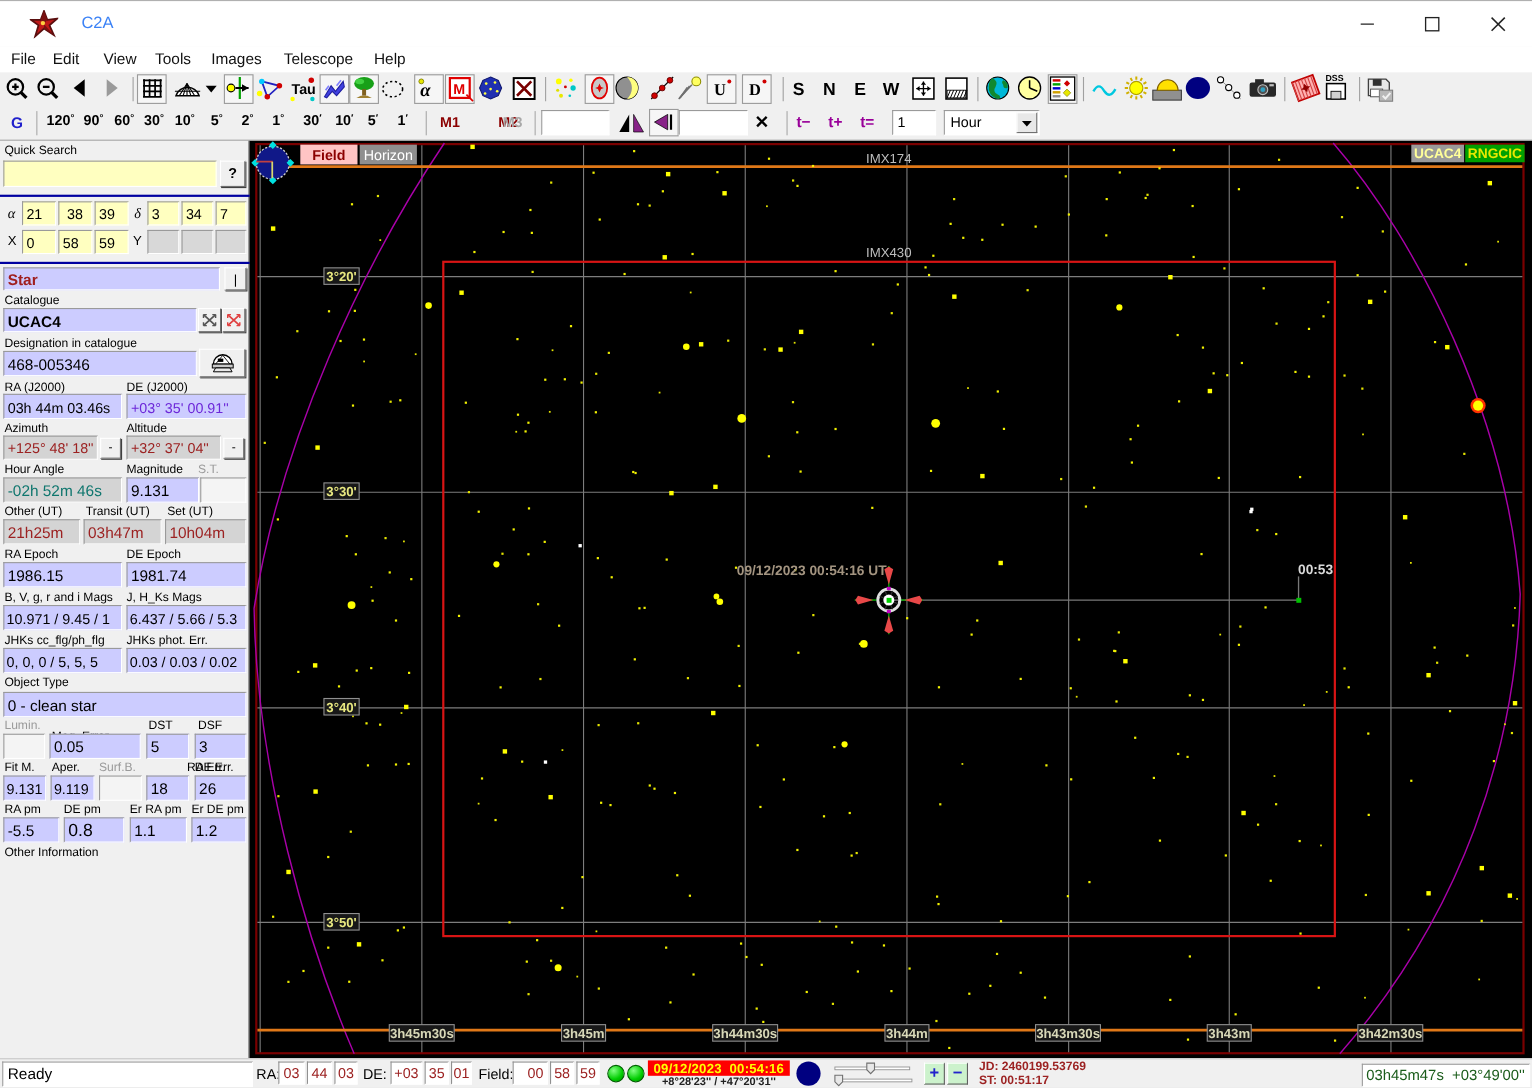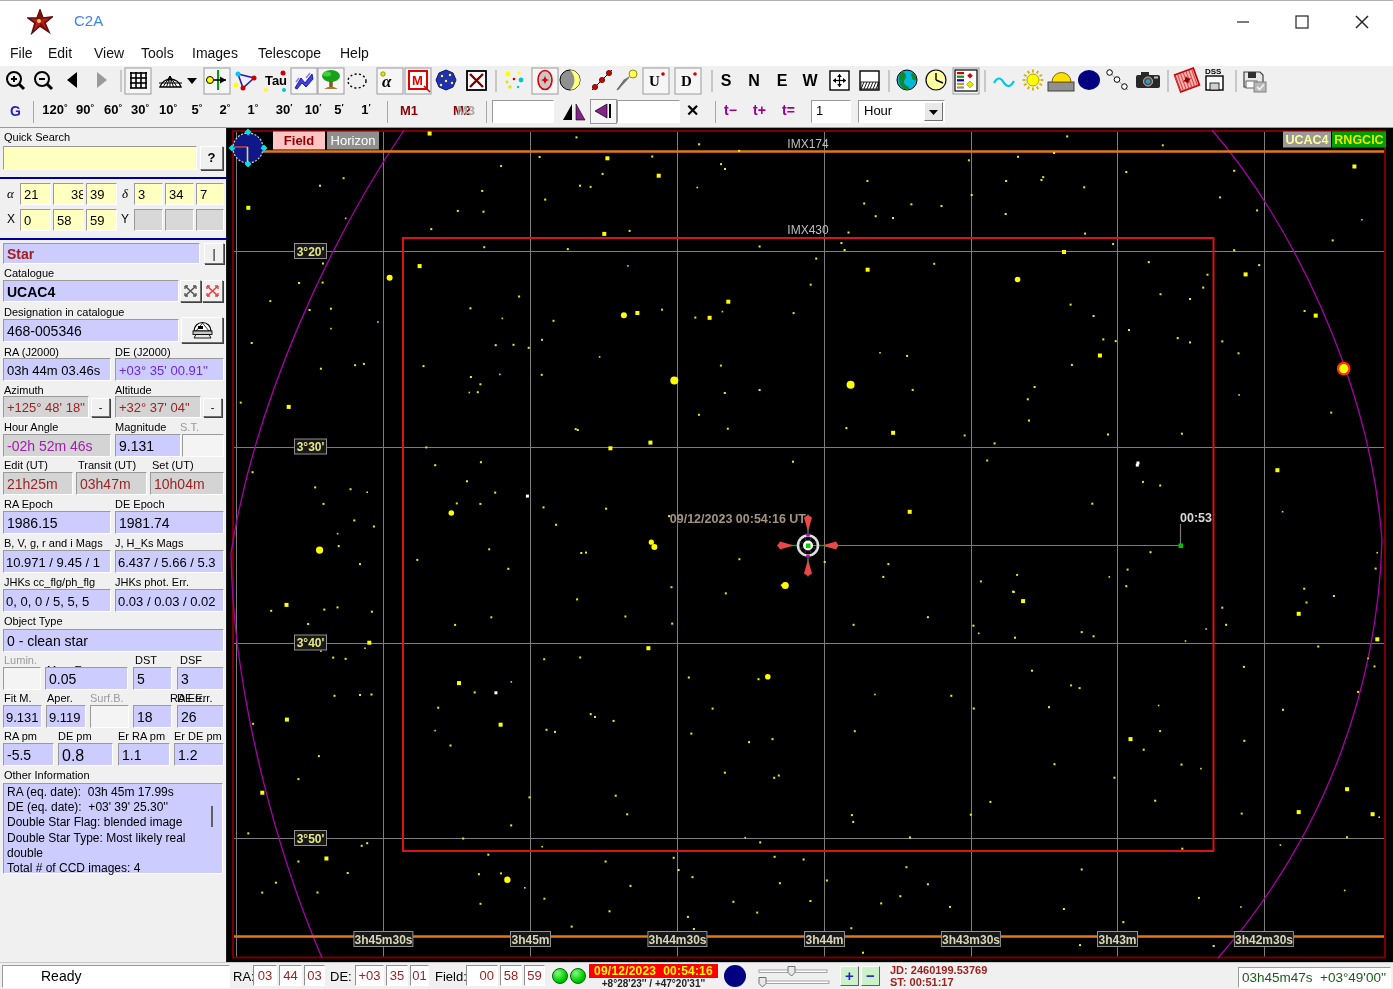--- a/index.html
+++ b/index.html
@@ -275,21 +275,21 @@
     </div>
     <div class="btn" style="left:200px;top:18px;width:23px;height:24px;">
       <div style="text-align:center;font-size:13px;font-weight:bold;padding-top:3px;">?</div>
     </div>
     <div class="abs" style="left:0;top:49px;width:227px;height:2px;background:#0000a0;"></div>
     <div class="abs" style="left:7px;top:58px;font-size:13px;font-style:italic;font-family:'Liberation Serif',serif;">α</div>
     <div class="sunken2" style="left:20px;top:55px;width:31px;height:22px;background:#ffffc0;">
       <div style="font-size:13px;color:#000;padding:3px 2px 0 3px;white-space:nowrap;overflow:hidden;">21</div>
     </div>
     <div class="sunken2" style="left:53px;top:55px;width:31px;height:22px;background:#ffffc0;">
-      <div style="font-size:13px;color:#000;padding:3px 2px 0 17px;white-space:nowrap;overflow:hidden;">38</div>
+      <div style="font-size:13px;color:#000;padding:3px 2px 0 7px;white-space:nowrap;overflow:hidden;">38</div>
     </div>
     <div class="sunken2" style="left:86px;top:55px;width:31px;height:22px;background:#ffffc0;">
       <div style="font-size:13px;color:#000;padding:3px 2px 0 3px;white-space:nowrap;overflow:hidden;">39</div>
     </div>
     <div class="abs" style="left:122px;top:58px;font-size:13px;font-style:italic;font-family:'Liberation Serif',serif;">δ</div>
     <div class="sunken2" style="left:134px;top:55px;width:29px;height:22px;background:#ffffc0;">
       <div style="font-size:13px;color:#000;padding:3px 2px 0 3px;white-space:nowrap;overflow:hidden;">3</div>
     </div>
     <div class="sunken2" style="left:165px;top:55px;width:29px;height:22px;background:#ffffc0;">
       <div style="font-size:13px;color:#000;padding:3px 2px 0 3px;white-space:nowrap;overflow:hidden;">34</div>
@@ -366,29 +366,29 @@
     <div class="sunken2" style="left:115px;top:268px;width:86px;height:22px;background:#d4d4d4;">
       <div style="font-size:13px;color:#9c2222;padding:3px 2px 0 3px;white-space:nowrap;overflow:hidden;">+32° 37' 04''</div>
     </div>
     <div class="btn" style="left:203px;top:270px;width:19px;height:19px;">
       <div style="text-align:center;font-size:11px;padding-top:2px;">-</div>
     </div>
     <div class="lbl" style="left:4px;top:293px;font-size:11px;">Hour Angle</div>
     <div class="lbl" style="left:115px;top:293px;font-size:11px;">Magnitude</div>
     <div class="lblg" style="left:180px;top:293px;font-size:11px;">S.T.</div>
     <div class="sunken2" style="left:3px;top:306px;width:108px;height:23px;background:#d4d4d4;">
-      <div style="font-size:14px;color:#a21caf;padding:3px 2px 0 3px;white-space:nowrap;overflow:hidden;">-02h 52m 46s</div>
+      <div style="font-size:14px;color:#0f766e;padding:3px 2px 0 3px;white-space:nowrap;overflow:hidden;">-02h 52m 46s</div>
     </div>
     <div class="sunken2" style="left:115px;top:306px;width:66px;height:23px;background:#ccccff;">
       <div style="font-size:14px;color:#000;padding:3px 2px 0 3px;white-space:nowrap;overflow:hidden;">9.131</div>
     </div>
     <div class="sunken2" style="left:182px;top:306px;width:42px;height:23px;background:#f4f4f4;">
       <div style="font-size:13px;color:#000;padding:4px 2px 0 3px;white-space:nowrap;overflow:hidden;"></div>
     </div>
-    <div class="lbl" style="left:4px;top:331px;font-size:11px;">Edit (UT)</div>
+    <div class="lbl" style="left:4px;top:331px;font-size:11px;">Other (UT)</div>
     <div class="lbl" style="left:78px;top:331px;font-size:11px;">Transit (UT)</div>
     <div class="lbl" style="left:152px;top:331px;font-size:11px;">Set (UT)</div>
     <div class="sunken2" style="left:3px;top:344px;width:70px;height:23px;background:#d4d4d4;">
       <div style="font-size:14px;color:#9c2222;padding:3px 2px 0 3px;white-space:nowrap;overflow:hidden;">21h25m</div>
     </div>
     <div class="sunken2" style="left:76px;top:344px;width:71px;height:23px;background:#d4d4d4;">
       <div style="font-size:14px;color:#9c2222;padding:3px 2px 0 3px;white-space:nowrap;overflow:hidden;">03h47m</div>
     </div>
     <div class="sunken2" style="left:150px;top:344px;width:74px;height:23px;background:#d4d4d4;">
       <div style="font-size:14px;color:#9c2222;padding:3px 2px 0 3px;white-space:nowrap;overflow:hidden;">10h04m</div>
@@ -467,24 +467,20 @@
     <div class="sunken2" style="left:58px;top:615px;width:55px;height:23px;background:#ccccff;">
       <div style="font-size:16px;color:#000;padding:3px 2px 0 3px;white-space:nowrap;overflow:hidden;">0.8</div>
     </div>
     <div class="sunken2" style="left:118px;top:615px;width:52px;height:23px;background:#ccccff;">
       <div style="font-size:14px;color:#000;padding:3px 2px 0 3px;white-space:nowrap;overflow:hidden;">1.1</div>
     </div>
     <div class="sunken2" style="left:174px;top:615px;width:50px;height:23px;background:#ccccff;">
       <div style="font-size:14px;color:#000;padding:3px 2px 0 3px;white-space:nowrap;overflow:hidden;">1.2</div>
     </div>
     <div class="lbl" style="left:4px;top:641px;font-size:11px;">Other Information</div>
-    <div class="sunken2" style="left:3px;top:655px;width:220px;height:91px;background:#ccccff;">
-      <div style="font-size:12px;color:#000;line-height:15.2px;padding:1px 0 0 3px;">RA (eq. date):&nbsp; 03h 45m 17.99s<br>DE (eq. date):&nbsp; +03' 39' 25.30''<br>Double Star Flag: blended image<br>Double Star Type: Most likely real<br>double<br>Total # of CCD images: 4</div>
-      <div style="position:absolute;left:207px;top:22px;width:2px;height:21px;background:#606060;"></div>
-    </div>
   </div>
 <svg class="abs" style="left:227px;top:128px;" width="1166" height="834" viewBox="227 128 1166 834">
     <rect x="227" y="128" width="1166" height="834" fill="#000000"></rect>
     <rect x="233" y="131" width="1152" height="826.5" fill="none" stroke="#7a0000" stroke-width="2"></rect>
     <line x1="236.5" y1="132" x2="236.5" y2="956.5" stroke="#7d7d7d" stroke-width="1"></line>
     <line x1="383.5" y1="132" x2="383.5" y2="956.5" stroke="#7d7d7d" stroke-width="1"></line>
     <line x1="530.5" y1="132" x2="530.5" y2="956.5" stroke="#7d7d7d" stroke-width="1"></line>
     <line x1="677.5" y1="132" x2="677.5" y2="956.5" stroke="#7d7d7d" stroke-width="1"></line>
     <line x1="824.5" y1="132" x2="824.5" y2="956.5" stroke="#7d7d7d" stroke-width="1"></line>
     <line x1="971.5" y1="132" x2="971.5" y2="956.5" stroke="#7d7d7d" stroke-width="1"></line>
@@ -935,21 +931,21 @@
     <rect x="273" y="131.5" width="52" height="18" fill="#ffc4c4"></rect>
     <text x="299" y="145" font-size="13" font-weight="bold" fill="#8b0000" text-anchor="middle" font-family="Liberation Sans">Field</text>
     <rect x="327" y="131.5" width="52" height="18" fill="#8f8f8f"></rect>
     <text x="353" y="145" font-size="13" fill="#ffffff" text-anchor="middle" font-family="Liberation Sans">Horizon</text>
     <rect x="1283" y="131.5" width="48" height="16" fill="#9a9a9a"></rect>
     <text x="1307" y="144" font-size="12.5" font-weight="bold" fill="#ffff99" text-anchor="middle" font-family="Liberation Sans">UCAC4</text>
     <rect x="1332" y="131.5" width="54" height="16" fill="#00a000"></rect>
     <text x="1359" y="144" font-size="12.5" font-weight="bold" fill="#e8e800" text-anchor="middle" font-family="Liberation Sans">RNGCIC</text>
   </svg>
 <div class="abs statusbar" style="border-top:1px solid #c8c8c8;">
-    <div class="sunken2" style="left:2px;top:2px;width:228px;height:23px;background:#ffffff;padding-left:34px;">
+    <div class="sunken2" style="left:2px;top:2px;width:228px;height:23px;background:#ffffff;">
       <div style="font-size:14px;padding:2px 0 0 4px;">Ready</div>
     </div>
     <div class="stxt" style="left:233px;top:6px;">RA:</div>
     <div class="sbox" style="left:253px;width:24px;">03</div>
     <div class="sbox" style="left:279px;width:23px;">44</div>
     <div class="sbox" style="left:304px;width:21px;">03</div>
     <div class="stxt" style="left:330px;top:6px;">DE:</div>
     <div class="sbox" style="left:355px;width:29px;">+03</div>
     <div class="sbox" style="left:386px;width:22px;">35</div>
     <div class="sbox" style="left:410px;width:19px;">01</div>

